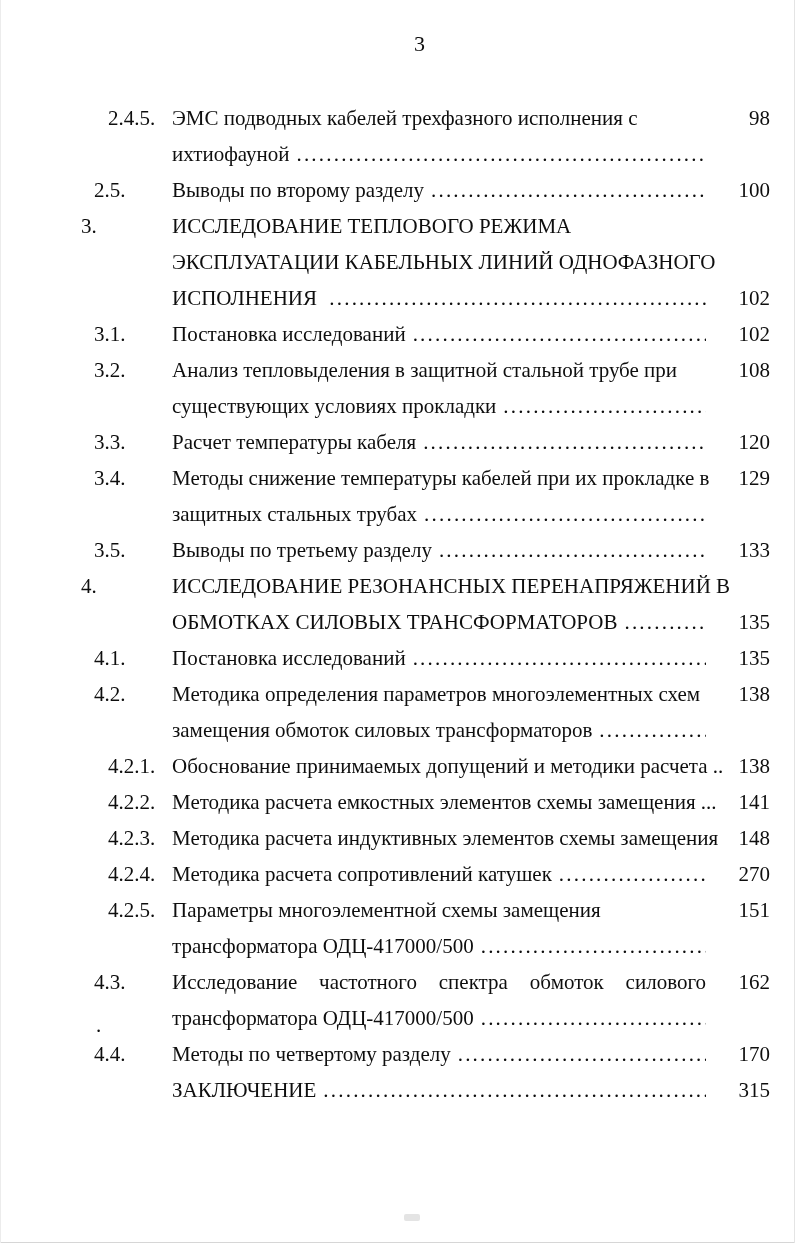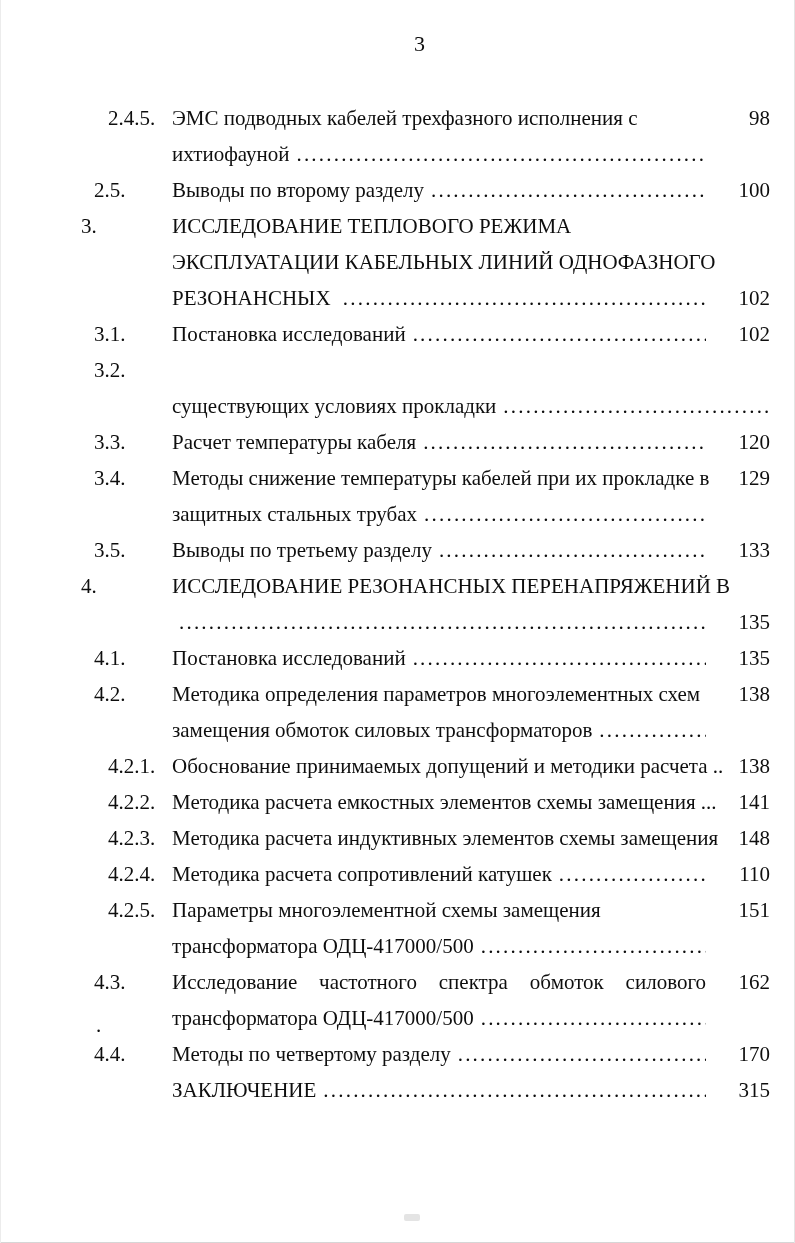--- a/index.html
+++ b/index.html
@@ -131,21 +131,21 @@
           <div class="line">
             <span class="num">3.</span>
             <span class="txt">ИССЛЕДОВАНИЕ ТЕПЛОВОГО РЕЖИМА</span>
           </div>
           <div class="line">
             <span class="num"></span>
             <span class="txt">ЭКСПЛУАТАЦИИ КАБЕЛЬНЫХ ЛИНИЙ ОДНОФАЗНОГО</span>
           </div>
           <div class="line">
             <span class="num"></span>
-            <span class="txt">РЕЗОНАНСНЫХ </span>
+            <span class="txt">ИСПОЛНЕНИЯ </span>
             <span class="leader">..........................................................................................................</span>
           </div>
         </div>
         <div class="page-col">
           <span>102</span>
         </div>
       </div>
       <div class="entry lvl2" data-palign="center">
         <div class="ebody">
           <div class="line">
@@ -155,26 +155,30 @@
           </div>
         </div>
         <div class="page-col">
           <span>102</span>
         </div>
       </div>
       <div class="entry lvl2" data-palign="center">
         <div class="ebody">
           <div class="line">
             <span class="num">3.2.</span>
+            <span class="txt">Анализ тепловыделения в защитной стальной трубе при</span>
           </div>
           <div class="line">
             <span class="num"></span>
             <span class="txt">существующих условиях прокладки</span>
             <span class="leader">..........................................................................................................</span>
           </div>
+        </div>
+        <div class="page-col">
+          <span>108</span>
         </div>
       </div>
       <div class="entry lvl2" data-palign="center">
         <div class="ebody">
           <div class="line">
             <span class="num">3.3.</span>
             <span class="txt">Расчет температуры кабеля</span>
             <span class="leader">..........................................................................................................</span>
           </div>
         </div>
@@ -211,20 +215,21 @@
         </div>
       </div>
       <div class="entry lvl1" data-palign="last">
         <div class="ebody">
           <div class="line">
             <span class="num">4.</span>
             <span class="txt">ИССЛЕДОВАНИЕ РЕЗОНАНСНЫХ ПЕРЕНАПРЯЖЕНИЙ В</span>
           </div>
           <div class="line">
             <span class="num"></span>
+            <span class="txt">ОБМОТКАХ СИЛОВЫХ ТРАНСФОРМАТОРОВ</span>
             <span class="leader">..........................................................................................................</span>
           </div>
         </div>
         <div class="page-col">
           <span>135</span>
         </div>
       </div>
       <div class="entry lvl2" data-palign="center">
         <div class="ebody">
           <div class="line">
@@ -288,21 +293,21 @@
       </div>
       <div class="entry lvl3" data-palign="center">
         <div class="ebody">
           <div class="line">
             <span class="num">4.2.4.</span>
             <span class="txt">Методика расчета сопротивлений катушек</span>
             <span class="leader">..........................................................................................................</span>
           </div>
         </div>
         <div class="page-col">
-          <span>110</span>
+          <span>270</span>
         </div>
       </div>
       <div class="entry lvl3" data-palign="center">
         <div class="ebody">
           <div class="line">
             <span class="num">4.2.5.</span>
             <span class="txt">Параметры многоэлементной схемы замещения</span>
           </div>
           <div class="line">
             <span class="num"></span>

